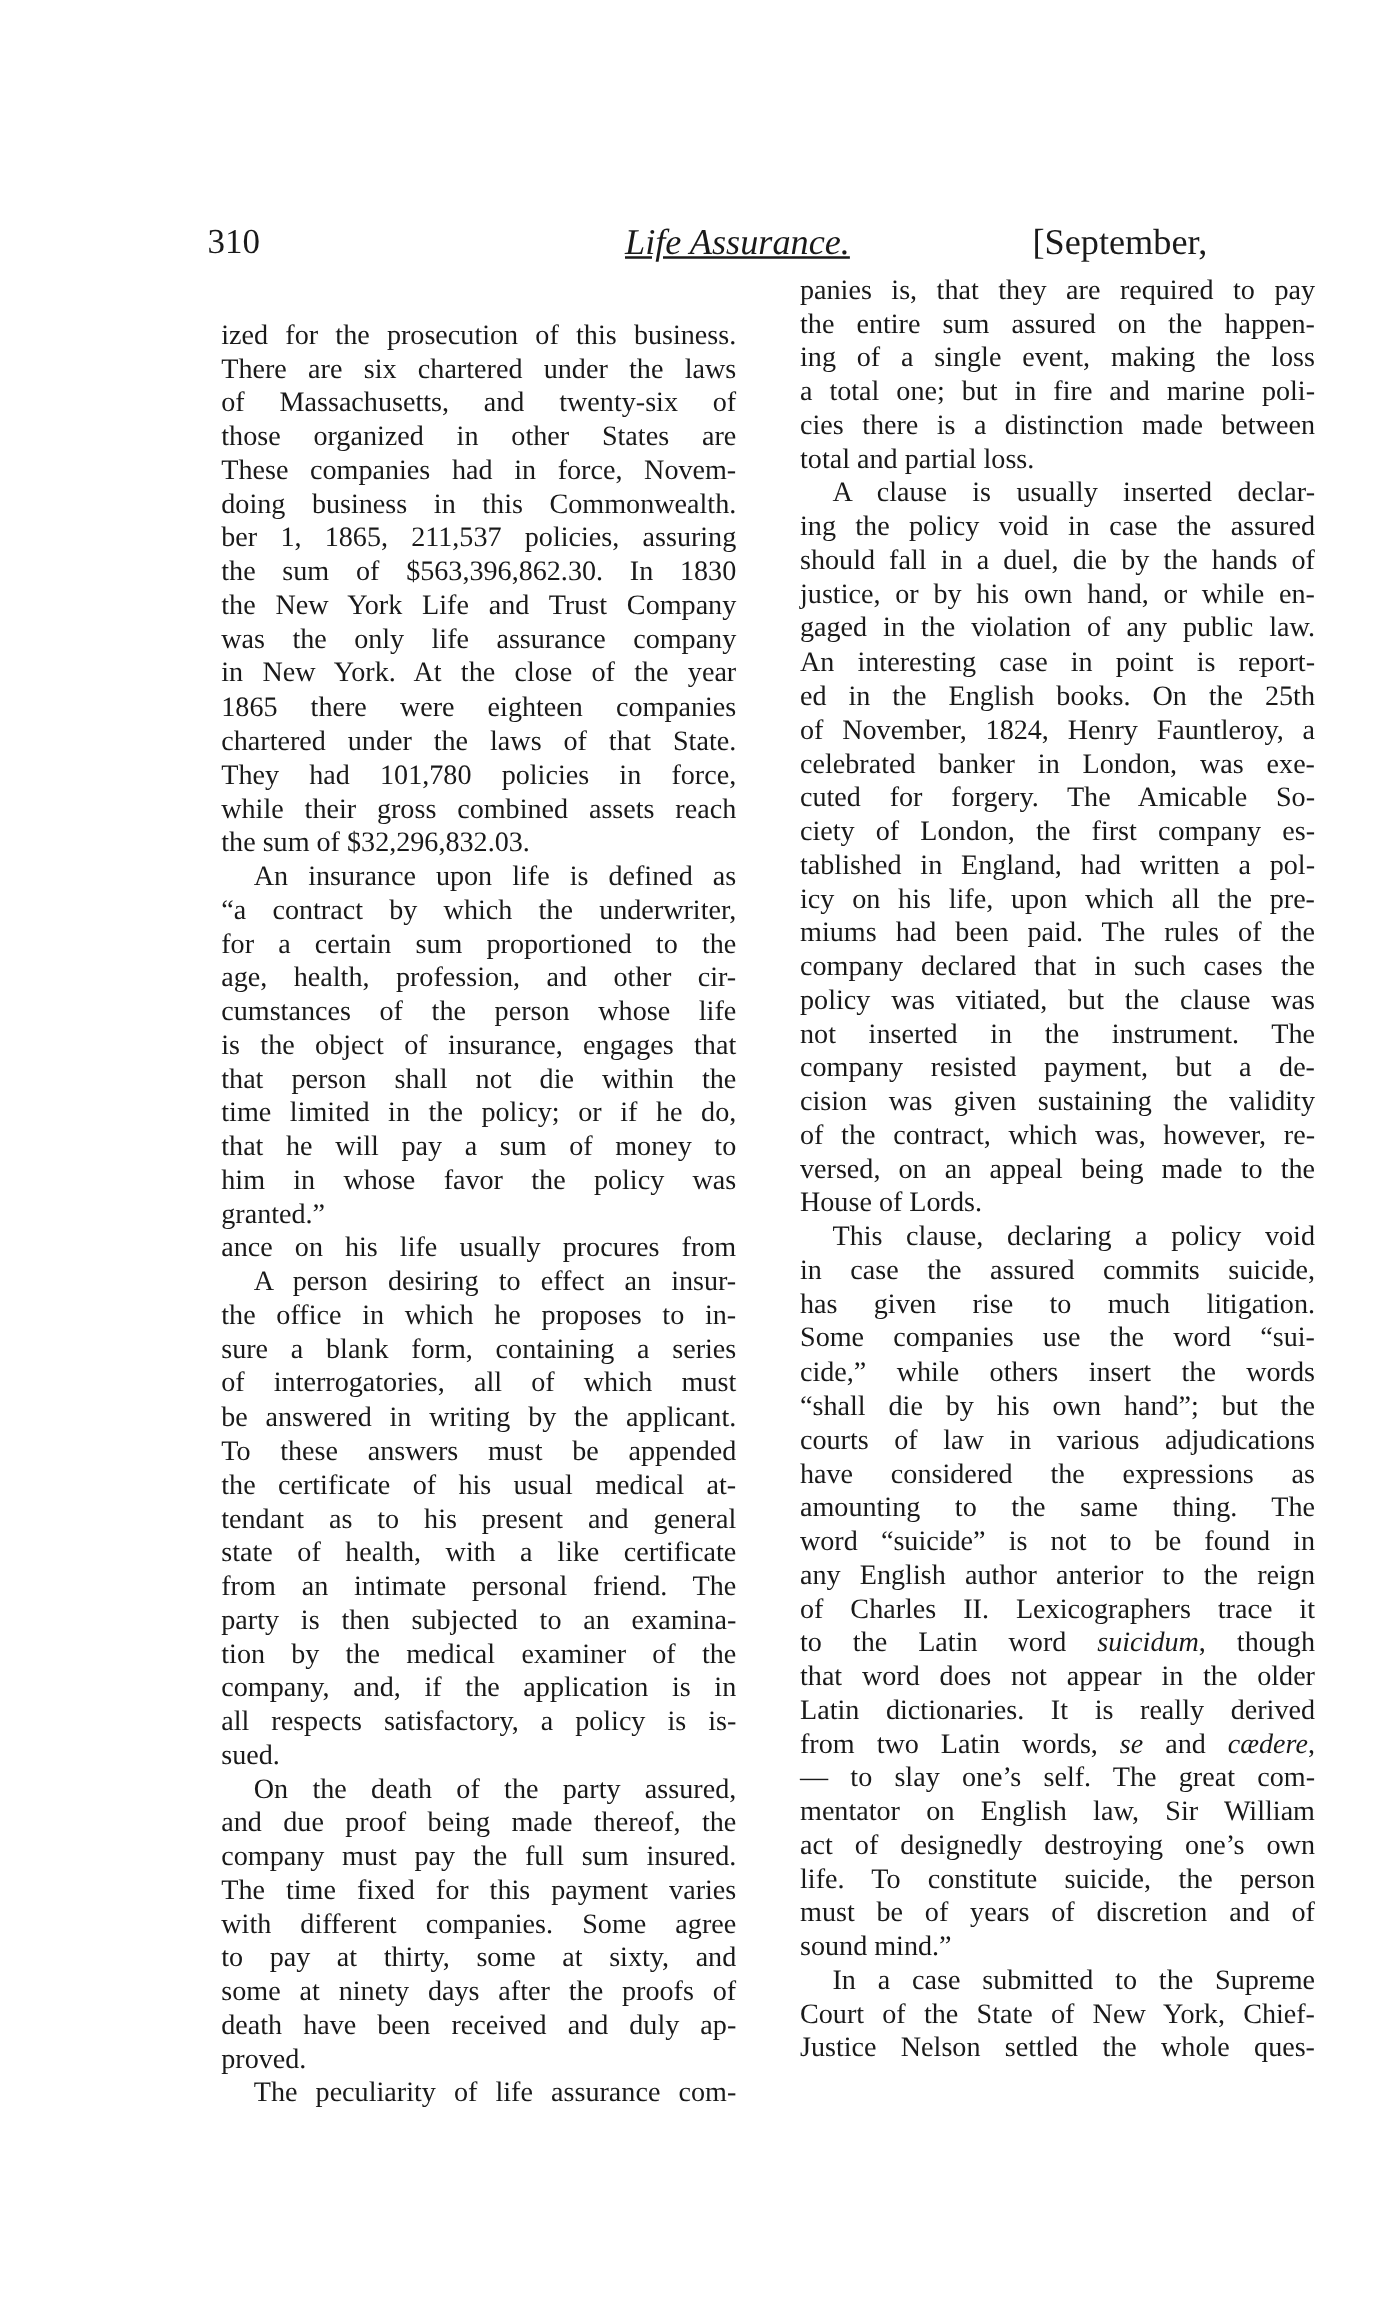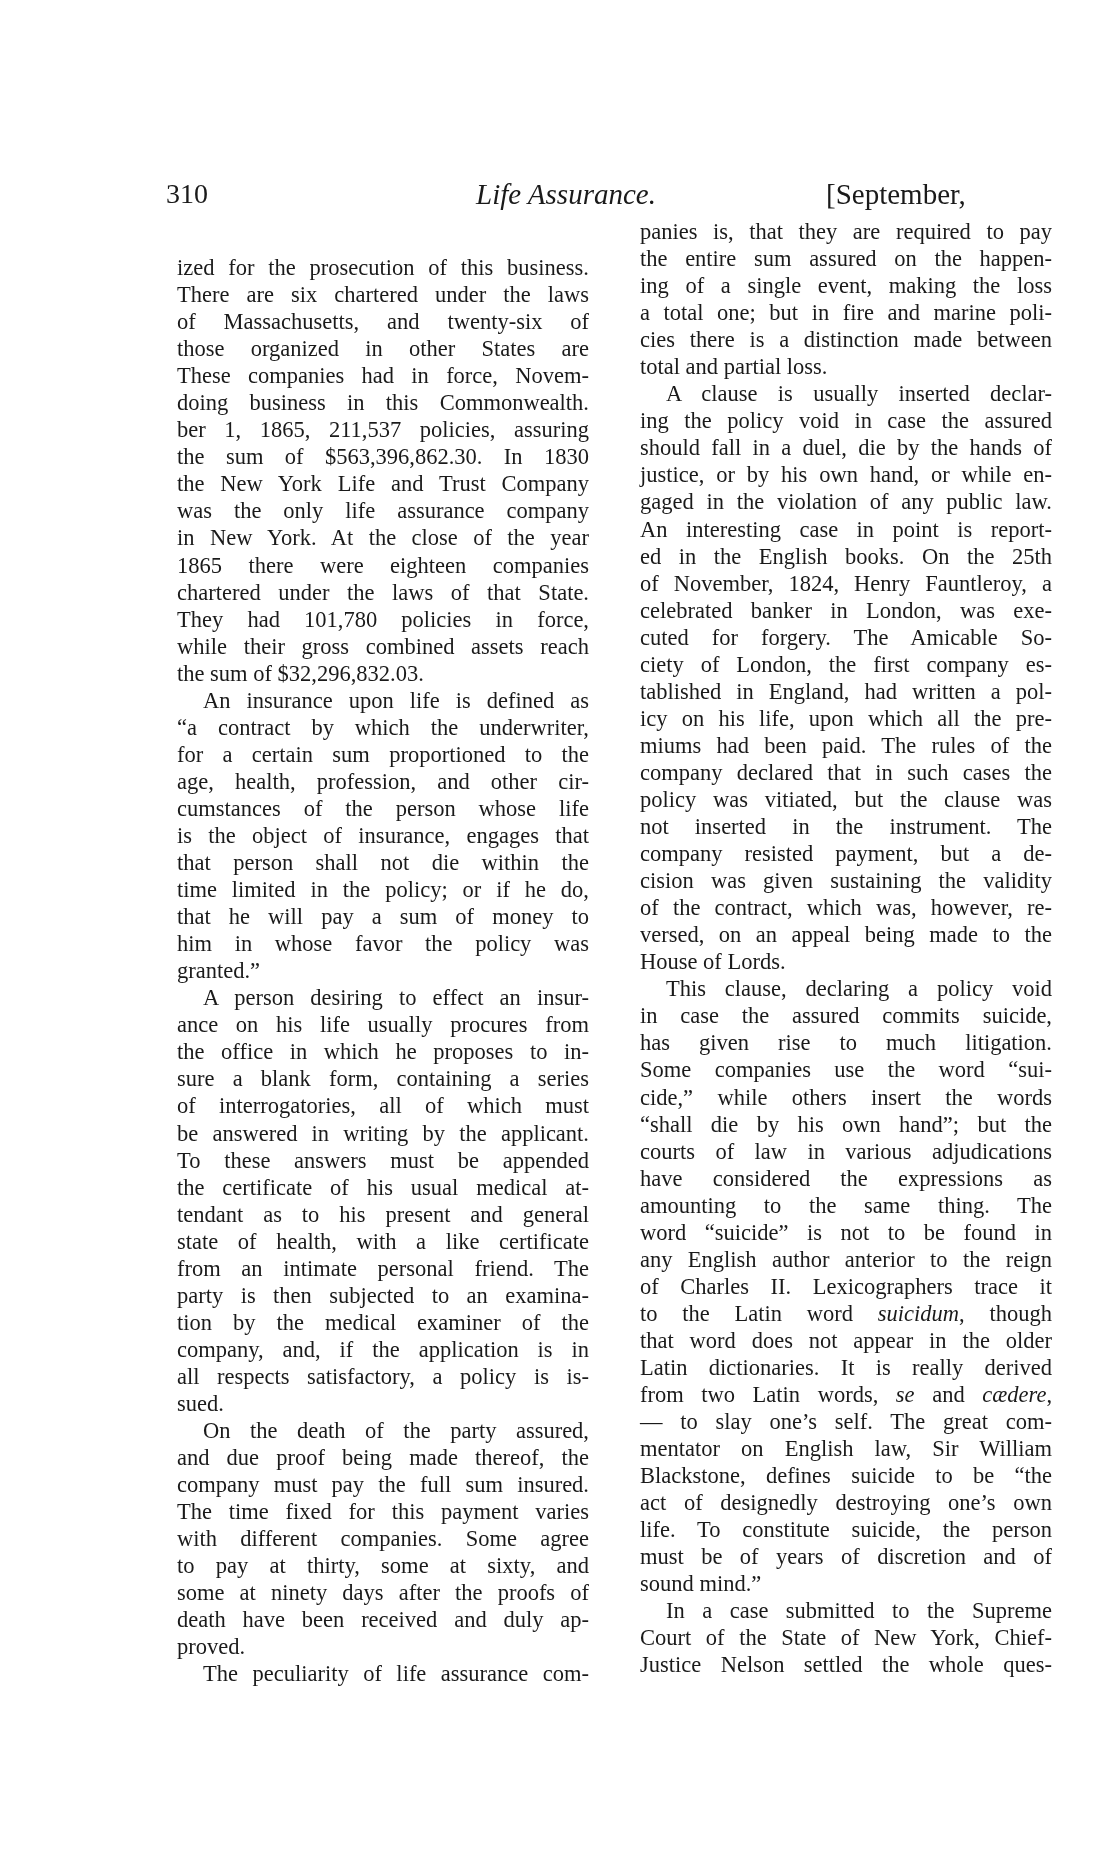--- a/index.html
+++ b/index.html
@@ -1,20 +1,20 @@
 <!DOCTYPE html>
 <html><head>
 <meta charset="utf-8">
 <style>
   html, body { margin: 0; padding: 0; background: #ffffff; }
   body { width: 1112px; height: 1850px; position: relative; overflow: hidden;
          font-family: "Liberation Serif", "DejaVu Serif", serif; color: #1a1a1a; }
   .header { position: absolute; top: 178px; left: 0; width: 1112px; height: 40px; }
   .pg-num { position: absolute; left: 166px; top: 0; font-size: 28px; }
-  .running-title { position: absolute; left: 476px; top: 0; font-size: 29px; font-style: italic; }
+  .running-title { position: absolute; left: 500px; top: 0; font-size: 29px; font-style: italic; text-decoration: underline; }
   .running-month { position: absolute; left: 789px; top: 0; font-size: 29px; margin-left: 37px; }
   .column { position: absolute; top: 218px; width: 412px; }
   .col-left { left: 177px; margin-top: 36px; }
   .col-right { left: 640px; }
   .line { font-size: 22.5px; line-height: 27.05px; height: 27.05px; white-space: nowrap;
           text-align: justify; text-align-last: justify; overflow: visible; }
   .line.last { text-align-last: left; }
   .line.indent { padding-left: 26px; }
   em { font-style: italic; }
 </style>
@@ -53,22 +53,22 @@
       <div class="line">age, health, profession, and other cir-</div>
       <div class="line">cumstances of the person whose life</div>
       <div class="line">is the object of insurance, engages that</div>
       <div class="line">that person shall not die within the</div>
       <div class="line">time limited in the policy; or if he do,</div>
       <div class="line">that he will pay a sum of money to</div>
       <div class="line">him in whose favor the policy was</div>
       <div class="line last">granted.”</div>
     </div>
     <div>
+      <div class="line">ance on his life usually procures from</div>
       <div class="line indent">A person desiring to effect an insur-</div>
-      <div class="line">ance on his life usually procures from</div>
       <div class="line">the office in which he proposes to in-</div>
       <div class="line">sure a blank form, containing a series</div>
       <div class="line">of interrogatories, all of which must</div>
       <div class="line">be answered in writing by the applicant.</div>
       <div class="line">To these answers must be appended</div>
       <div class="line">the certificate of his usual medical at-</div>
       <div class="line">tendant as to his present and general</div>
       <div class="line">state of health, with a like certificate</div>
       <div class="line">from an intimate personal friend. The</div>
       <div class="line">party is then subjected to an examina-</div>
@@ -137,21 +137,20 @@
       <div class="line">amounting to the same thing. The</div>
       <div class="line">word “suicide” is not to be found in</div>
       <div class="line">any English author anterior to the reign</div>
       <div class="line">of Charles II. Lexicographers trace it</div>
       <div class="line">to the Latin word <em>suicidum</em>, though</div>
       <div class="line">that word does not appear in the older</div>
       <div class="line">Latin dictionaries. It is really derived</div>
       <div class="line">from two Latin words, <em>se</em> and <em>cædere</em>,</div>
       <div class="line">— to slay one’s self. The great com-</div>
       <div class="line">mentator on English law, Sir William</div>
-      <div class="line">Blackstone, defines suicide to be “the</div>
       <div class="line">act of designedly destroying one’s own</div>
       <div class="line">life. To constitute suicide, the person</div>
       <div class="line">must be of years of discretion and of</div>
       <div class="line last">sound mind.”</div>
     </div>
     <div>
       <div class="line indent">In a case submitted to the Supreme</div>
       <div class="line">Court of the State of New York, Chief-</div>
       <div class="line">Justice Nelson settled the whole ques-</div>
     </div>

